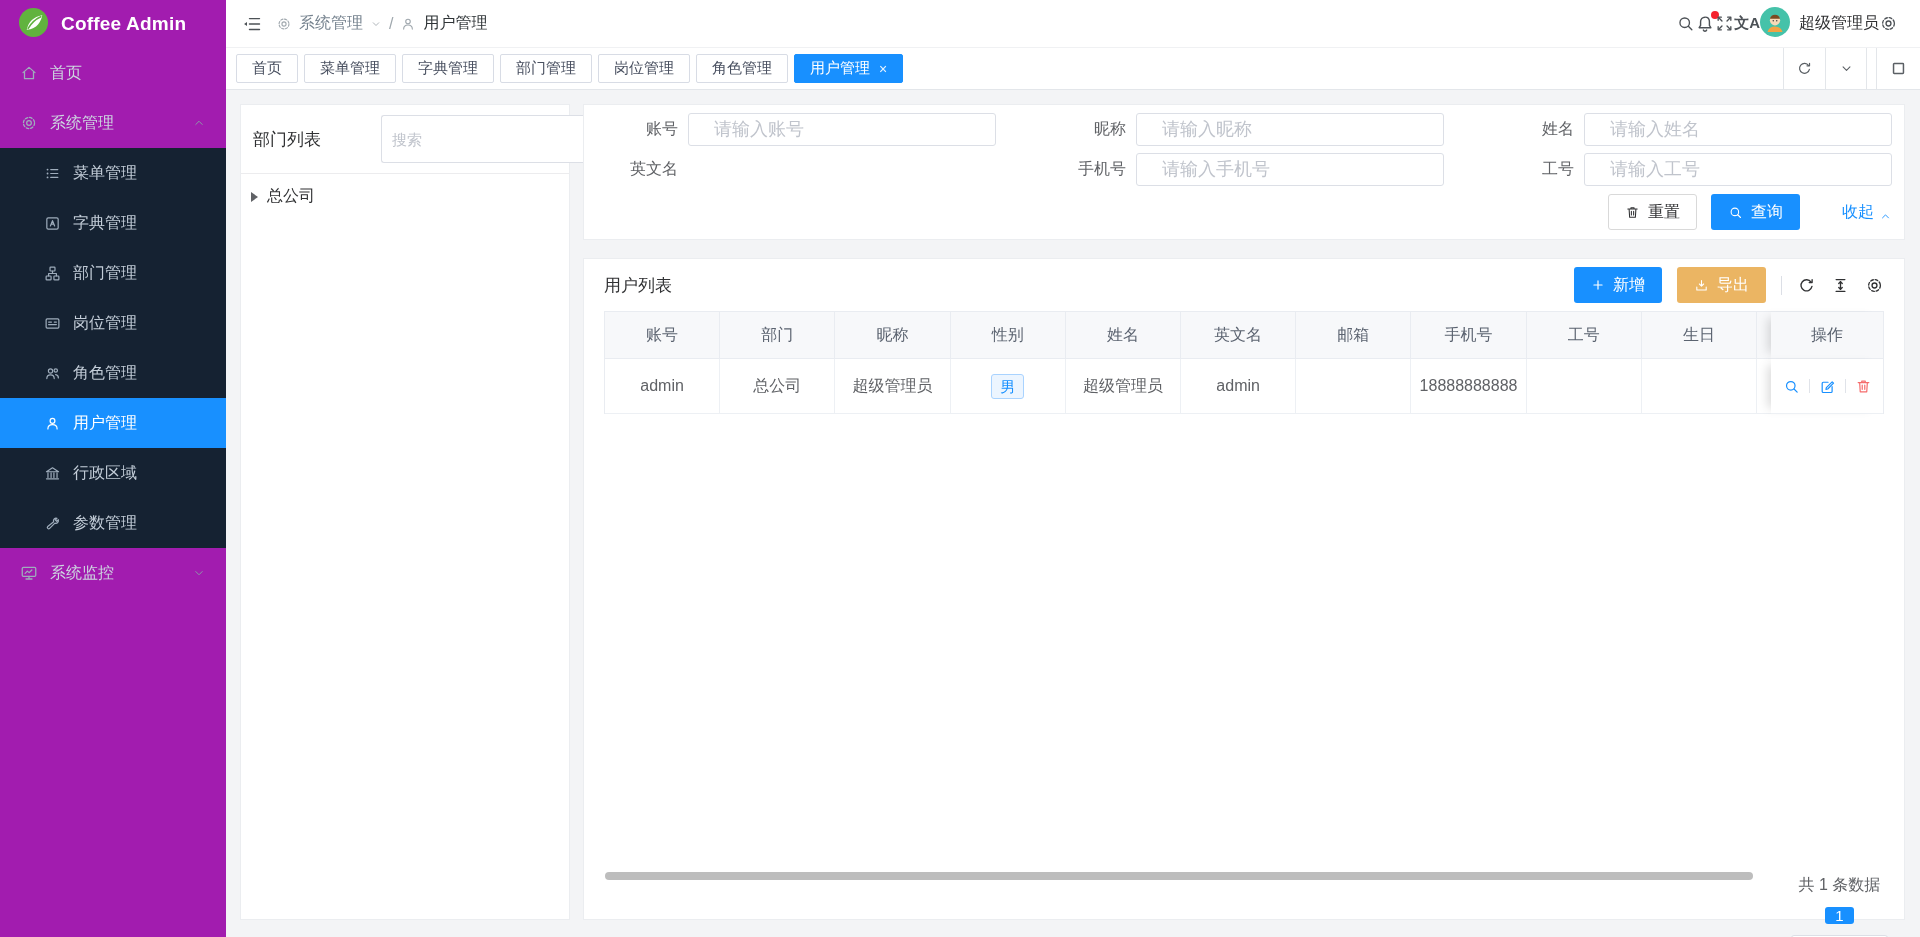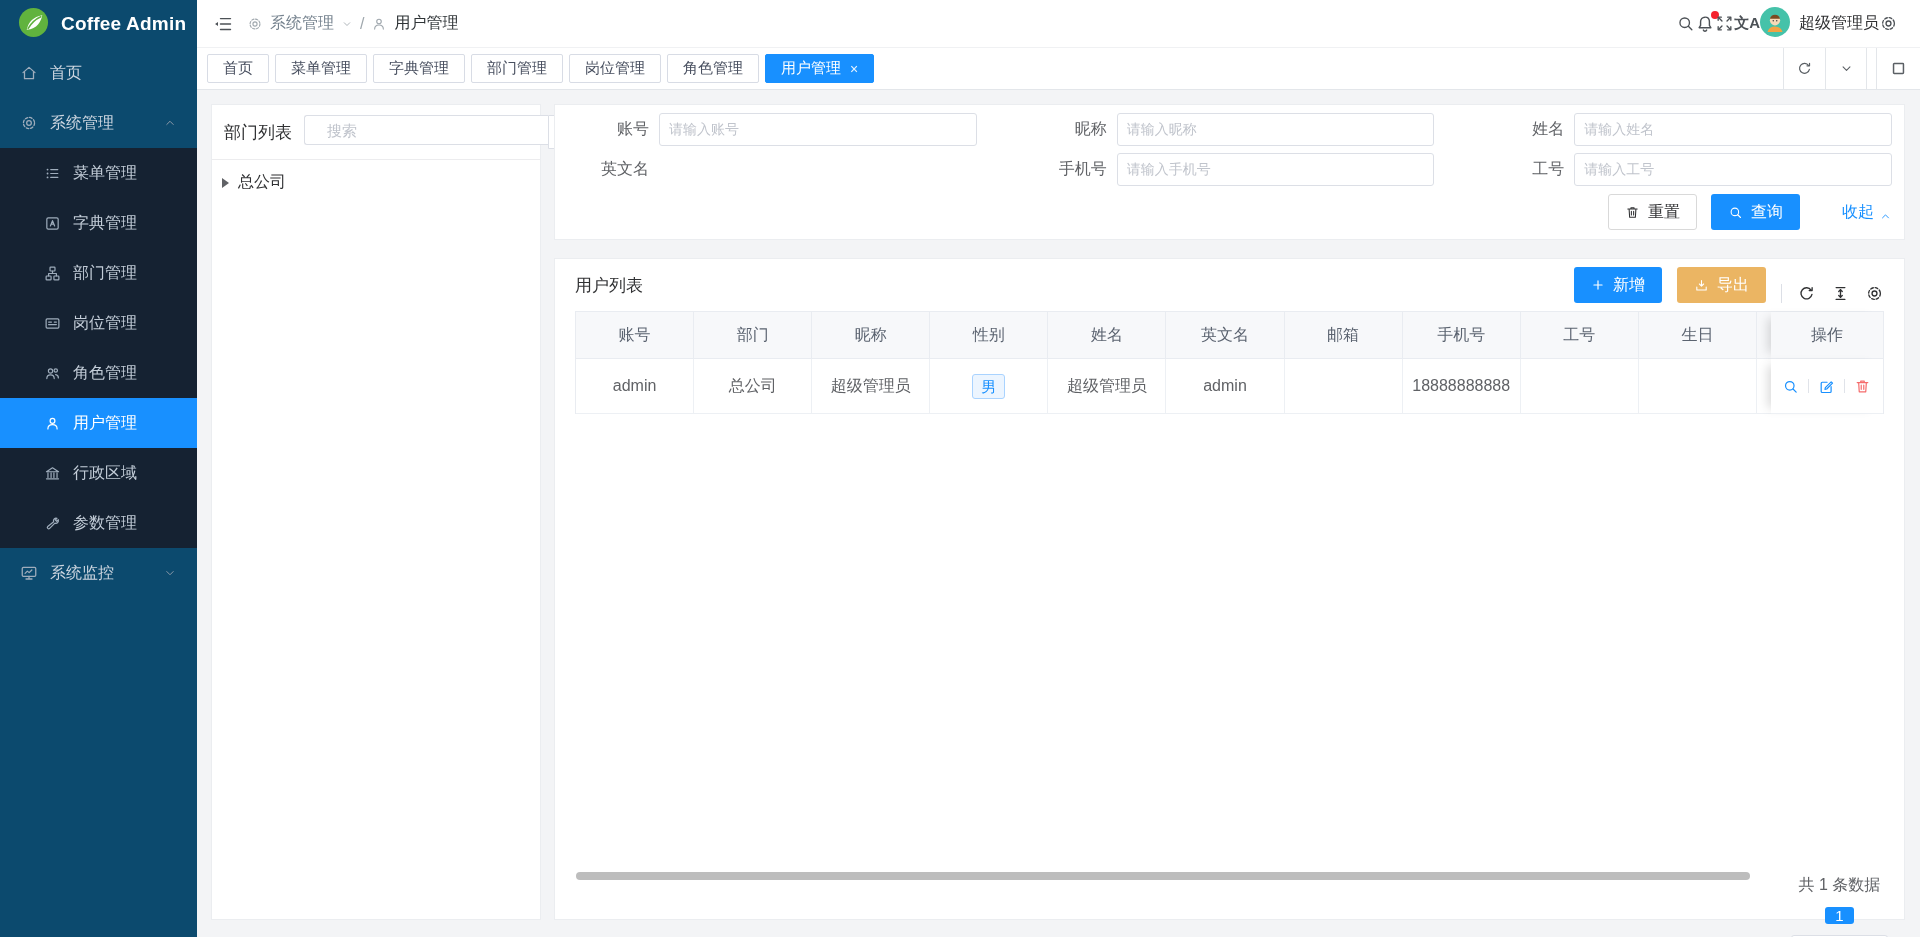--- a/index.html
+++ b/index.html
@@ -4,21 +4,21 @@
 <style>
   * { margin:0; padding:0; box-sizing:border-box; }
   html,body { width:1920px; height:937px; overflow:hidden; background:#f3f4f6;
     font-family:"Liberation Sans","DejaVu Sans",sans-serif; }
   .app { display:flex; width:100%; height:100%; }
 
   
   svg.ic { fill:none; stroke:currentColor; stroke-width:1.7; stroke-linecap:round; stroke-linejoin:round; display:block; }
 
   
-  .sidebar { width:197px; height:100%; background:#0c4a6e; flex:none; display:flex; flex-direction:column;text-align:center; }
+  .sidebar { width:226px; height:100%; background:#a21caf; flex:none; display:flex; flex-direction:column;text-align:center; }
   .logo { height:48px; display:flex; align-items:center; gap:12px; padding-left:18px; }
   .logo-title { color:#ffffff; font-size:19px; font-weight:bold; letter-spacing:.2px; }
   .m-item { height:50px; display:flex; align-items:center; gap:12px; padding:0 20px; color:#cdd6e0; font-size:16px; cursor:pointer; }
   .m-item svg { color:#9fadbc; }
   .m-item .arrow { margin-left:auto; color:#8b99a8; }
   .submenu { background:#152232; }
   .s-item { height:50px; display:flex; align-items:center; gap:12px; padding:0 20px 0 44px; color:#c3cdd8; font-size:16px; cursor:pointer; }
   .s-item svg { color:#9fadbc; }
   .s-item.active { background:#1890ff; color:#fff; }
   .s-item.active svg { color:#fff; }
@@ -52,50 +52,50 @@
 
   
   .content { flex:1; display:flex; padding:14px 15px 17px 14px; gap:13px; min-height:0; }
   .card { background:#fff; border:1px solid #ebedf0; }
 
   
   .dept { width:330px; flex:none; display:flex; flex-direction:column; }
   .dept-head { display:flex; align-items:center; padding:10px 12px; gap:12px; }
   .dept-title { font-size:17px; color:#303133; white-space:nowrap; }
   .dept-search { display:flex; flex:1; }
-  .dept-search input { flex:1; min-width:0; height:30px; border:1px solid #dcdfe6; border-right:none; border-radius:3px 0 0 3px; padding:0 22px; font-size:15px; color:#606266; outline:none; font-family:inherit; }
+  .dept-search input { flex:1; min-width:0; height:48px; border:1px solid #dcdfe6; border-right:none; border-radius:3px 0 0 3px; padding:0 10px; font-size:15px; color:#606266; outline:none; font-family:inherit;margin-left:48px; }
   .dept-search input::placeholder { color:#c0c4cc; }
   .dept-search .s-btn { width:38px; height:34px; border:1px solid #dcdfe6; border-radius:0 3px 3px 0; background:#fff; display:flex; align-items:center; justify-content:center; color:#606266; cursor:pointer; }
   .kebab { font-size:19px; color:#303133; font-weight:bold; cursor:pointer; line-height:1; }
   .dept-divider { height:1px; background:#ececee; }
   .tree-row { display:flex; align-items:center; gap:9px; padding:12px 10px; font-size:16px; color:#303133; cursor:pointer; }
   .caret-right { width:0; height:0; border-left:7px solid #606266; border-top:5px solid transparent; border-bottom:5px solid transparent; }
 
   
   .right-col { flex:1; display:flex; flex-direction:column; min-width:0; }
 
   
   .filter { padding:4px 12px 6px 12px; margin-bottom:18px; }
   .f-grid { display:grid; grid-template-columns:1fr 1fr 1fr; column-gap:48px; }
   .f-field { display:flex; align-items:center; height:40px; }
   .f-label { width:92px; text-align:right; padding-right:10px; font-size:16px; color:#606266; flex:none; }
-  .f-field input { flex:1; height:33px; border:1px solid #dcdfe6; border-radius:3px; padding:0 9px; font-size:14px; color:#606266; outline:none; font-family:inherit; }
+  .f-field input { flex:1; height:33px; border:1px solid #dcdfe6; border-radius:3px; padding:0 25px; font-size:18px; color:#606266; outline:none; font-family:inherit; }
   .f-field input::placeholder { color:#c0c4cc; }
   .f-actions { display:flex; align-items:center; justify-content:flex-end; gap:14px; height:42px; margin-top:2px; }
   .btn { display:inline-flex; align-items:center; gap:8px; height:36px; padding:0 16px; border-radius:3px; font-size:16px; cursor:pointer; border:1px solid transparent; }
   .btn-plain { background:#fff; border-color:#d9d9d9; color:#303133; }
   .btn-primary { background:#1890ff; color:#fff; }
   .btn-warning { background:#ebb563; color:#fff; }
   .link-collapse { display:inline-flex; align-items:flex-end; gap:5px; color:#1890ff; font-size:16px; cursor:pointer;padding-left:28px; }
 
   
   .list-card { flex:1; position:relative; display:flex; flex-direction:column; min-height:0; }
   .list-head { height:52px; display:flex; align-items:center; padding:0 20px; }
   .list-title { font-size:17px; color:#303133; }
-  .list-actions { margin-left:auto; display:flex; align-items:flex-end; gap:15px; }
+  .list-actions { margin-left:auto; display:flex; align-items:center; gap:15px; }
   .v-divider { width:1px; height:19px; background:#dcdfe6; }
   .tool-icon { color:#303133; cursor:pointer; display:flex; align-items:center; }
 
   .table { margin:0 20px; border:1px solid #e9ecf1; border-bottom:none; }
   .t-row { display:flex; }
   .t-cell { flex:1; min-width:0; display:flex; align-items:center; justify-content:center; font-size:16px; border-right:1px solid #edf0f4; }
   .t-head .t-cell { height:47px; background:#f7f8fa; color:#5b6370; border-right-color:#e9ecf1; border-bottom:1px solid #e9ecf1; }
   .t-body .t-cell { height:55px; color:#606266; border-bottom:1px solid #edf0f4; background:#fff;text-align:right; }
   .t-cell.spacer { flex:none; width:14px; border-right:none; }
   .t-head .t-cell.spacer { background:#f7f8fa; }

